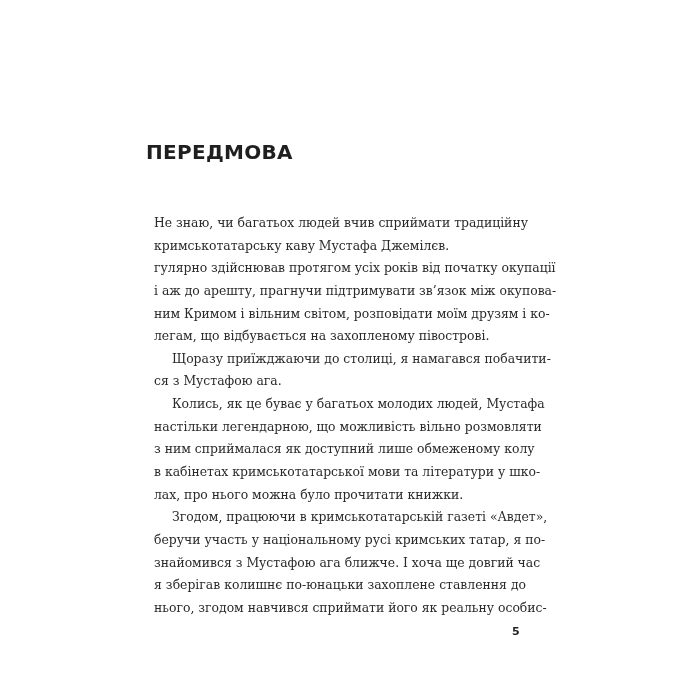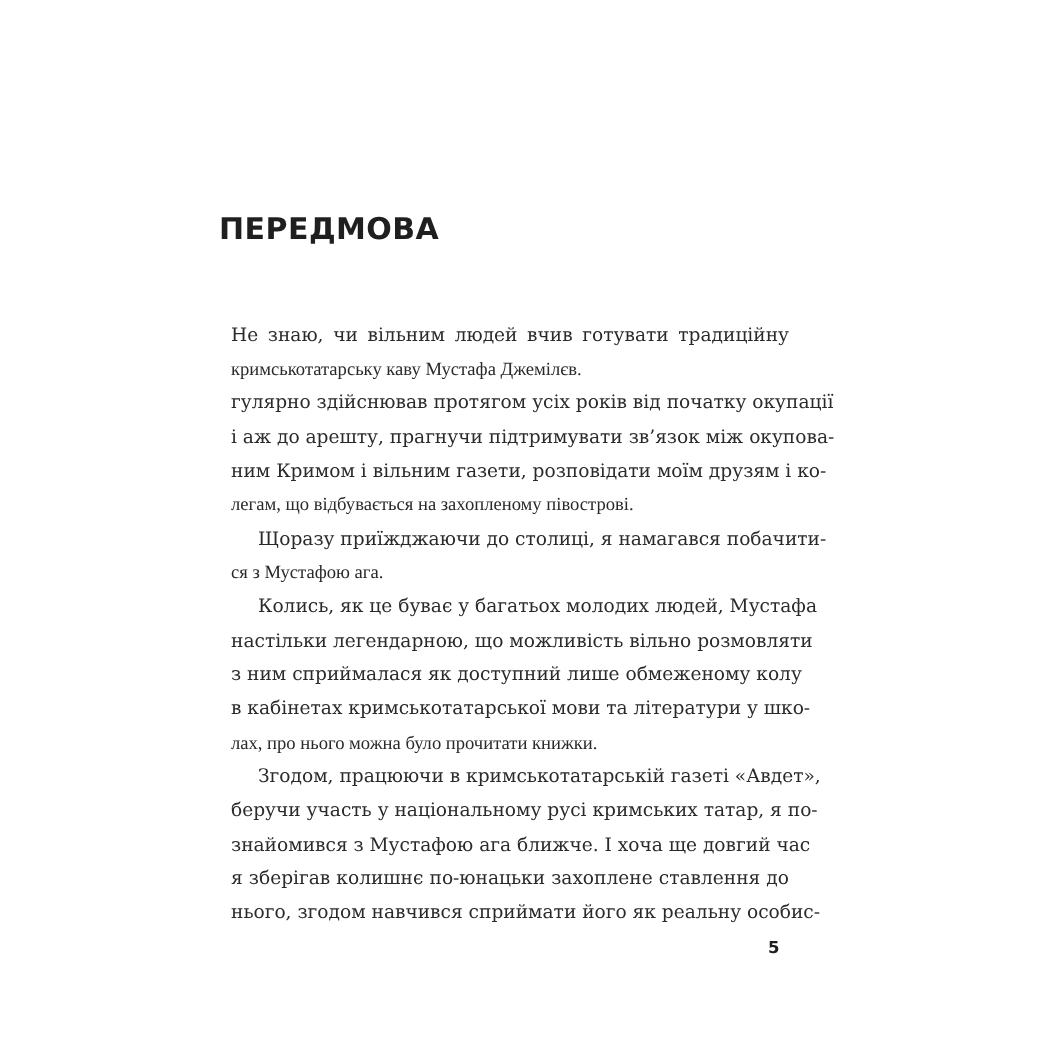--- a/index.html
+++ b/index.html
@@ -9,38 +9,38 @@
     position: absolute; left: 146px; top: 140px;
     font-family: "DejaVu Sans", sans-serif; font-weight: bold;
     font-size: 20px; letter-spacing: 0.3px; color: #1f1f1f; margin: 0;
   }
   .body-text {
     position: absolute; left: 154px; top: 212px; width: 372px;
     font-family: "DejaVu Serif", serif; font-size: 12.4px; line-height: 22.65px;
     color: #2a2a2a;
   }
   .line { display: block; white-space: nowrap; text-align: justify; text-align-last: justify; height: 22.65px; overflow: visible; }
-  .line.last { text-align-last: left; font-family: Liberation Serif, serif; }
+  .line.last { text-align-last: left; }
   .line.indent { padding-left: 18px; }
   .page-number {
     position: absolute; left: 512px; top: 625px;
     font-family: "DejaVu Sans", sans-serif; font-weight: bold; font-size: 11px; color: #1f1f1f;
   }
 </style>
 </head>
 <body>
 
 <div class="page">
   <h1 class="title">ПЕРЕДМОВА</h1>
   <div class="body-text" id="body-text">
-      <span class="line">Не знаю, чи вільним людей вчив готувати традиційну</span>
+      <span class="line">Не знаю, чи багатьох людей вчив сприймати традиційну</span>
       <span class="line last">кримськотатарську каву Мустафа Джемілєв.</span>
       <span class="line">гулярно здійснював протягом усіх років від початку окупації</span>
       <span class="line">і аж до арешту, прагнучи підтримувати зв’язок між окупова-</span>
-      <span class="line">ним Кримом і вільним газети, розповідати моїм друзям і ко-</span>
+      <span class="line">ним Кримом і вільним світом, розповідати моїм друзям і ко-</span>
       <span class="line last">легам, що відбувається на захопленому півострові.</span>
       <span class="line indent">Щоразу приїжджаючи до столиці, я намагався побачити-</span>
       <span class="line last">ся з Мустафою ага.</span>
       <span class="line indent">Колись, як це буває у багатьох молодих людей, Мустафа</span>
       <span class="line">настільки легендарною, що можливість вільно розмовляти</span>
       <span class="line">з ним сприймалася як доступний лише обмеженому колу</span>
       <span class="line">в кабінетах кримськотатарської мови та літератури у шко-</span>
       <span class="line last">лах, про нього можна було прочитати книжки.</span>
       <span class="line indent">Згодом, працюючи в кримськотатарській газеті «Авдет»,</span>
       <span class="line">беручи участь у національному русі кримських татар, я по-</span>

